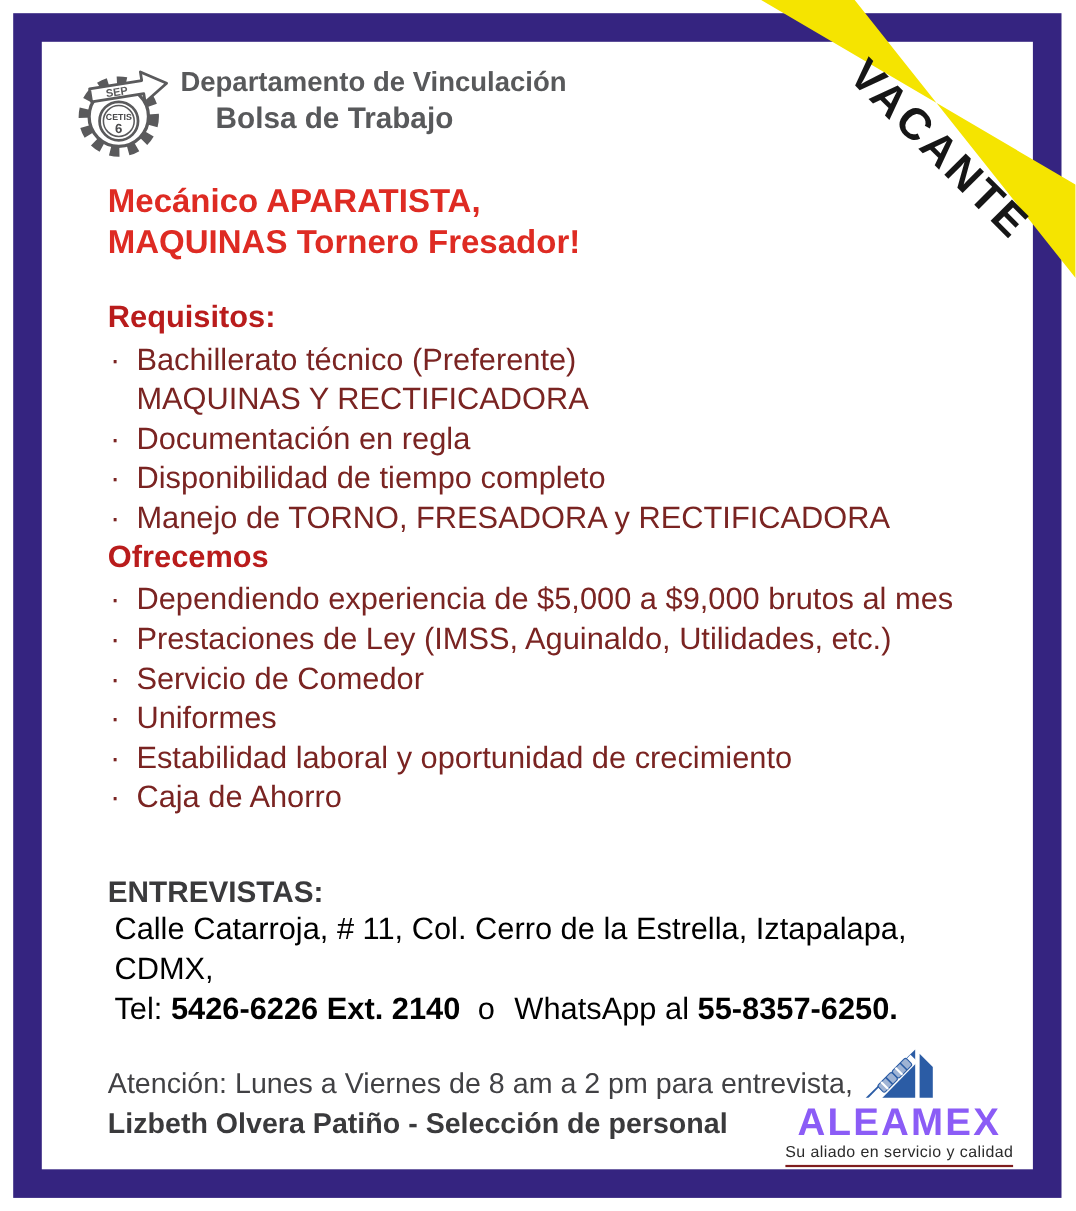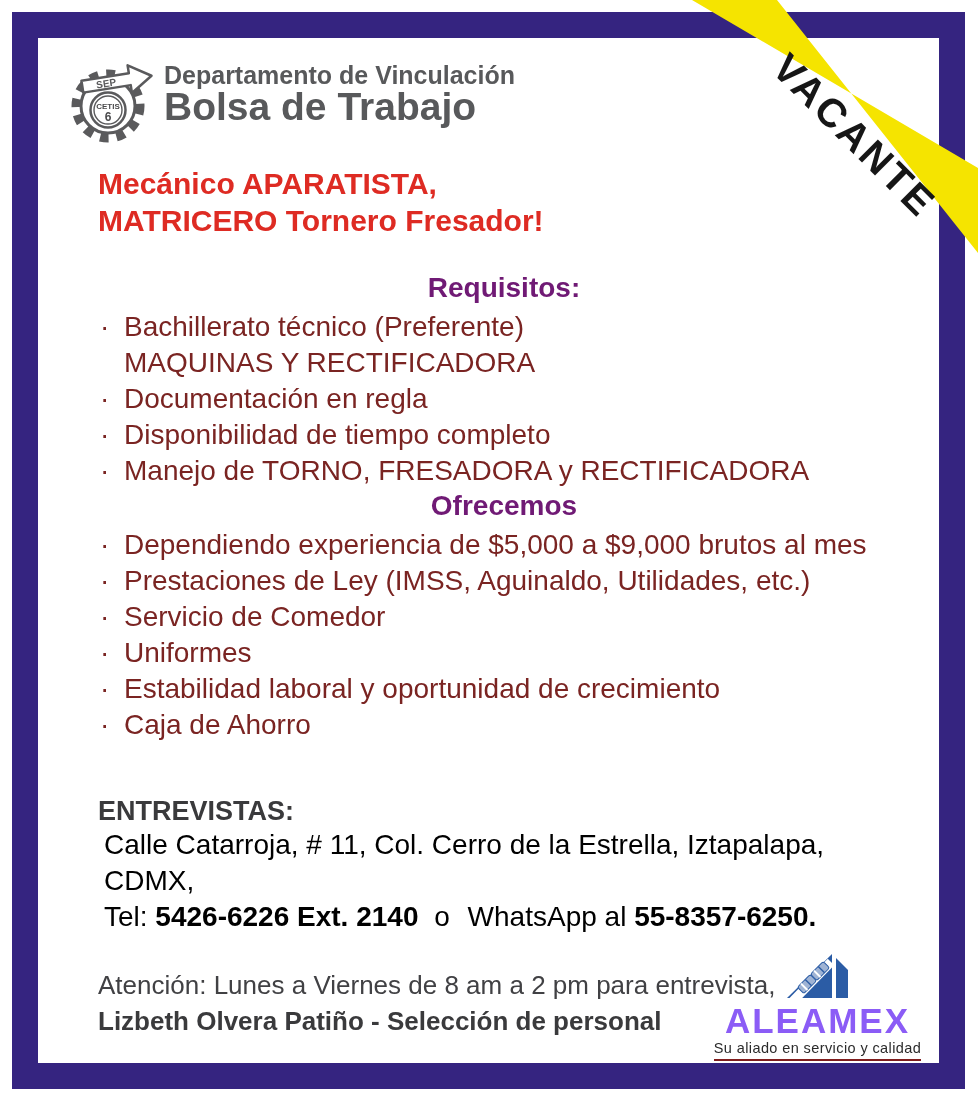--- a/index.html
+++ b/index.html
@@ -14,25 +14,25 @@
   .ribbon-svg { position:absolute; top:0; right:0; z-index:3; pointer-events:none; }
   .content {
     position:absolute; left:38px; top:38px; width:902px; z-index:2;
     box-sizing:border-box; padding:14px 30px 0 60px;
   }
   
   .header { display:flex; align-items:flex-start; gap:8px; }
   .logo-svg { flex:0 0 auto; margin-left:-30px; }
   .header-text { padding-top:8px; }
   .dept  { font-size:25px; font-weight:bold; color:#58595B; line-height:30px; }
-  .bolsa { font-size:39px; font-weight:bold; color:#58595B; line-height:34px; }
+  .bolsa { font-size:27px; font-weight:bold; color:#58595B; line-height:34px;margin-left:32px; }
   
   .title { margin-top:17px; font-size:30px; font-weight:bold; color:#DE2B23; line-height:37px; }
   
-  .section-heading { font-size:28px; font-weight:bold; color:#701a75; line-height:34px;text-align:center; }
+  .section-heading { font-size:28px; font-weight:bold; color:#b91c1c; line-height:34px; }
   .req-heading { margin-top:32px; }
   .ofr-heading { }
   ul.bullets { list-style:none; margin:4px 0 0 0; padding:0; }
   ul.bullets li {
     display:flex; font-size:28px; color:#7A2422; line-height:36px; padding-left:2px;
   }
   ul.bullets li .dot { width:24px; flex:0 0 auto; }
   ul.bullets li.cont { padding-left:26px; }
   
   .entrevistas { margin-top:52px; }
@@ -84,21 +84,21 @@
         <text x="40" y="69" text-anchor="middle" font-size="12" font-weight="bold" fill="#4A4A4C">6</text>
       </svg>
       <div class="header-text">
         <div class="dept">Departamento de Vinculación</div>
         <div class="bolsa">Bolsa de Trabajo</div>
       </div>
     </div>
 
     <div class="title">
       <div>Mecánico APARATISTA,</div>
-      <div>MATRICERO Tornero Fresador!</div>
+      <div>MAQUINAS Tornero Fresador!</div>
     </div>
 
     <div class="section-heading req-heading">Requisitos:</div>
     <ul class="bullets">
       <li>
         <span class="dot">·</span>
         <span>Bachillerato técnico (Preferente)</span>
       </li>
       <li class="cont">
         <span>MAQUINAS Y RECTIFICADORA</span>

